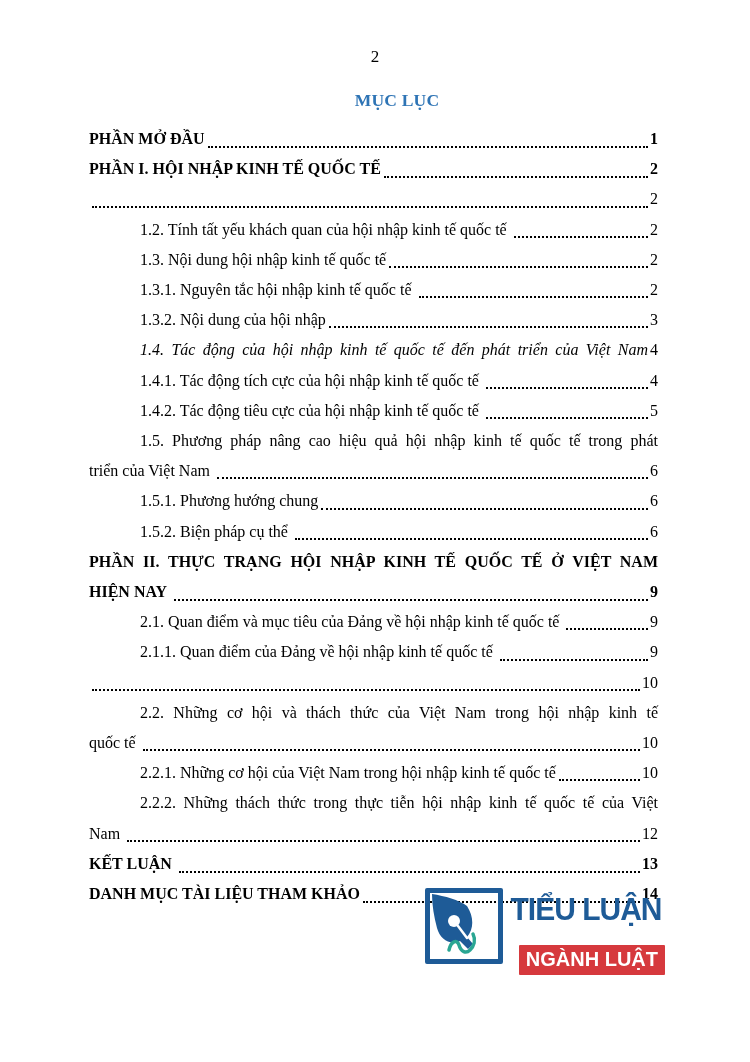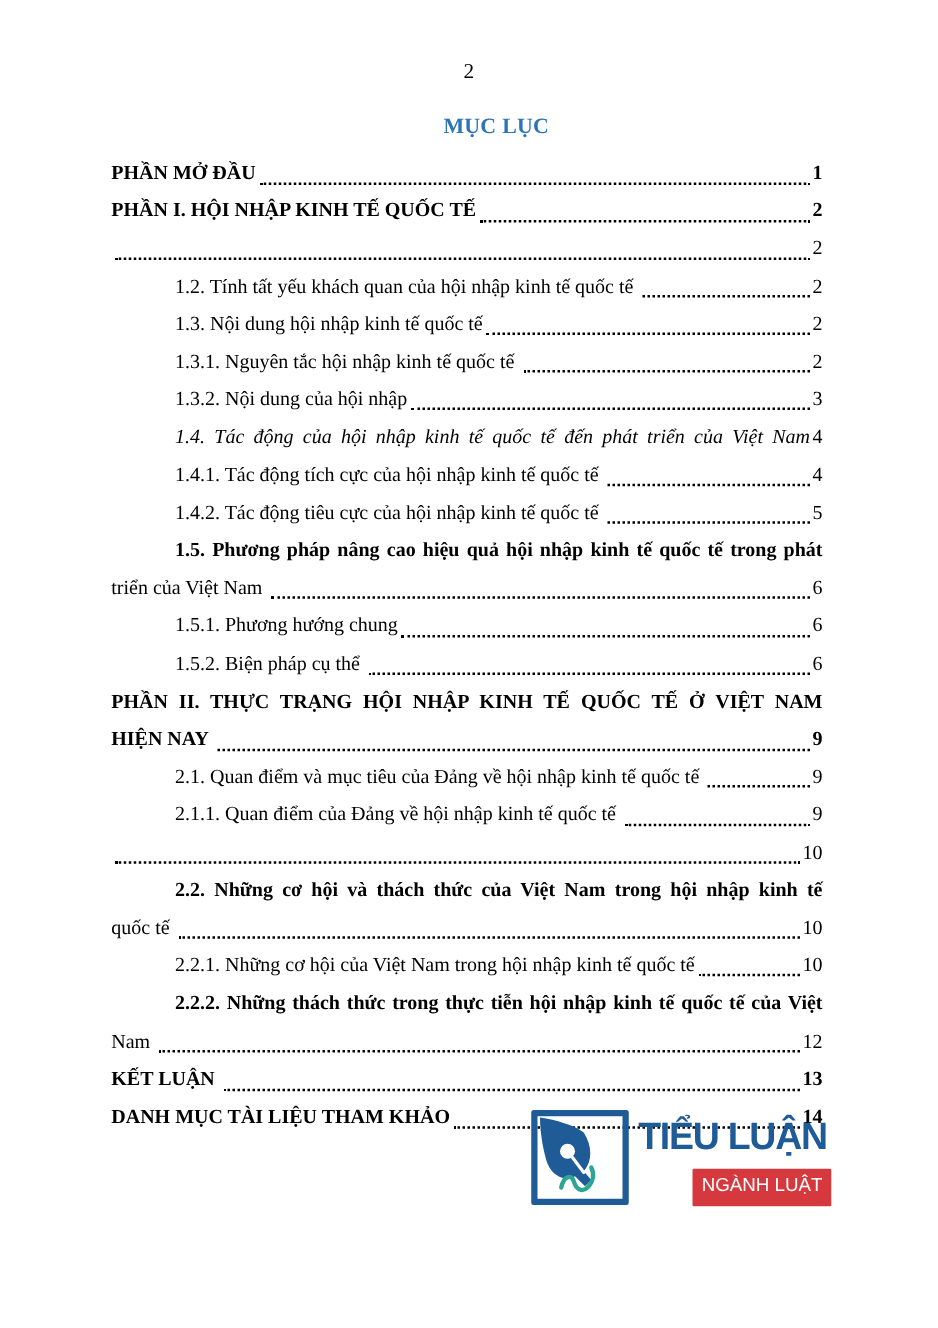--- a/index.html
+++ b/index.html
@@ -35,38 +35,38 @@
   .row .txt.fill{flex:1;white-space:normal;text-align:justify;text-align-last:justify;padding-right:2px;font-style:italic;}
   .row .pg{white-space:nowrap;}
   .lead{flex:1;position:relative;min-width:10px;}
   .lead::after{
     content:"";position:absolute;left:3px;right:2px;bottom:7px;
     border-bottom:2px dotted var(--ink);
   }
   .b{font-weight:700;}
   .b .lead::after{border-bottom-width:2.5px;bottom:6.5px;}
   .jline{text-align:justify;text-align-last:justify;}
-  .jline.ind{text-indent:51px;font-weight:bold;}
+  .jline.ind{text-indent:51px;}
   
   .brand{position:absolute;left:425px;top:886px;width:246px;height:82px;z-index:5;}
   .brand-box{
     position:absolute;left:0;top:2px;width:68px;height:66px;
     border:5px solid var(--brand-blue);border-radius:2px;background:transparent;
   }
   .brand-box svg{display:block;width:68px;height:66px;}
   .brand-text{position:absolute;left:82px;top:7px;width:158px;display:flex;flex-direction:column;align-items:center;}
   .brand-title{
     font-family:"Liberation Sans","DejaVu Sans",sans-serif;
     font-weight:700;font-size:30px;line-height:34px;letter-spacing:-1px;
     color:var(--brand-blue);white-space:nowrap;transform:scaleY(1.02);
   }
   .brand-sub{
-    align-self:flex-end;margin-top:8px;
+    align-self:flex-end;margin-top:18px;
     font-family:"Liberation Sans","DejaVu Sans",sans-serif;
-    font-weight:400;font-size:15px;line-height:24px;letter-spacing:0;
+    font-weight:700;font-size:20px;line-height:24px;letter-spacing:0;
     color:#ffffff;background:var(--brand-red);
     padding:2px 7px 4px;border-radius:1px;white-space:nowrap;
   }
 </style>
 </head>
 <body>
 
 <div class="sheet">
 
   <div class="pagenum">2</div>

